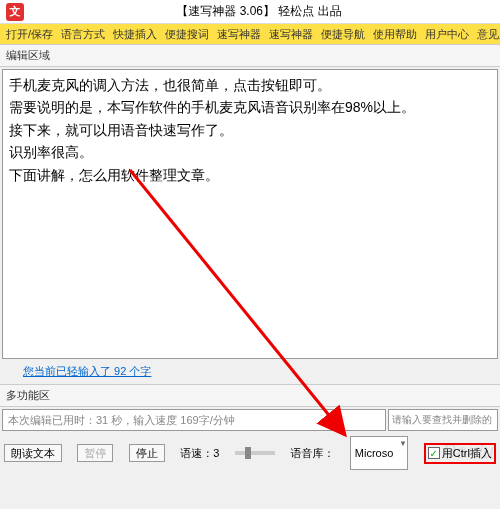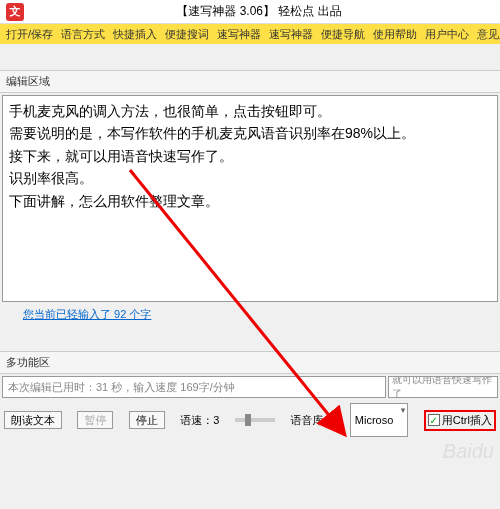--- a/index.html
+++ b/index.html
@@ -2,22 +2,22 @@
 <html><head>
 <meta charset="utf-8">
 <style>
   * { box-sizing: border-box; margin: 0; padding: 0; }
   body { font-family: "SimSun", "Microsoft YaHei", sans-serif; font-size: 12px; background: #f0f0f0; color: #000; width: 500px; height: 509px; overflow: hidden; position: relative; }
   .titlebar { background: #fff; height: 24px; display: flex; align-items: center; padding: 0 6px; border-bottom: 1px solid #ddd; }
   .app-icon { width: 18px; height: 18px; background: #e03030; border-radius: 3px; color: #fff; display: flex; align-items: center; justify-content: center; font-size: 11px; font-weight: bold; }
   .title-text { flex: 1; text-align: center; font-size: 12px; }
   .menubar { background: #fde047; height: 20px; display: flex; align-items: center; padding: 0 4px; gap: 4px; font-size: 11px; color: #333; white-space: nowrap; overflow: hidden; }
   .menubar span { padding: 0 2px; cursor: pointer; }
-  .section-label { background: #f5f5f5; padding: 3px 6px; font-size: 11px; color: #333; border-top: 1px solid #ccc; border-bottom: 1px solid #ccc; margin-top: 26px; }
-  .editor { background: #fff; border: 1px solid #999; margin: 2px; height: 207px; padding: 4px 6px; font-size: 14px; line-height: 1.6; overflow: auto; white-space: pre-wrap; }
+  .section-label { background: #f5f5f5; padding: 3px 6px; font-size: 11px; color: #333; border-top: 1px solid #ccc; border-bottom: 1px solid #ccc; }
+  .editor { background: #fff; border: 1px solid #999; margin: 2px; height: 290px; padding: 4px 6px; font-size: 14px; line-height: 1.6; overflow: auto; white-space: pre-wrap; }
   .status-line { padding: 3px 23px; font-size: 11px; }
   .status-line .link { color: #0066cc; text-decoration: underline; cursor: pointer; }
   .multi-section { margin-top: 2px; }
   .input-row { display: flex; align-items: center; margin: 2px; gap: 2px; }
   .typing-info { flex: 1; border: 1px solid #999; background: #fff; padding: 3px 5px; font-size: 11px; color: #888; height: 22px; display: flex; align-items: center; }
   .search-hint { width: 110px; border: 1px solid #999; background: #fff; padding: 3px 3px; font-size: 10px; color: #888; height: 22px; display: flex; align-items: center; overflow: hidden; }
   .controls-row { display: flex; align-items: center; padding: 3px 4px; gap: 6px; font-size: 11px; flex-wrap: nowrap; white-space: nowrap; justify-content: space-between; }
   .btn { border: 1px solid #999; background: #f8f8f8; padding: 1px 6px; font-size: 11px; cursor: pointer; height: 18px; display: inline-flex; align-items: center; }
   .btn.disabled { color: #aaa; }
   .slider-track { width: 40px; height: 4px; background: #ccc; position: relative; display: inline-block; vertical-align: middle; }
@@ -66,21 +66,21 @@
   <span class="link">
     <span>您当前已轻输入了 </span><span>92 个字</span>
   </span>
 </div>
 
 <div class="multi-section">
   <div class="section-label">多功能区</div>
 
   <div class="input-row">
     <div class="typing-info">本次编辑已用时：31 秒，输入速度 169字/分钟</div>
-    <div class="search-hint">就可以用语音快速写作了</div>
+    <div class="search-hint">请输入要查找并删除的</div>
   </div>
 
   <div class="controls-row">
     <span class="btn">朗读文本</span>
     <span class="btn disabled">暂停</span>
     <span class="btn">停止</span>
     <span>语速：3</span>
     <span class="slider-track">
         <span class="slider-thumb"></span>
       </span>

